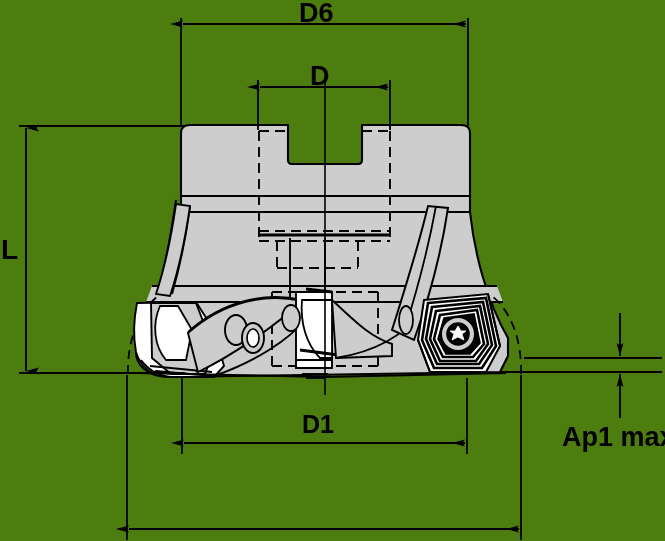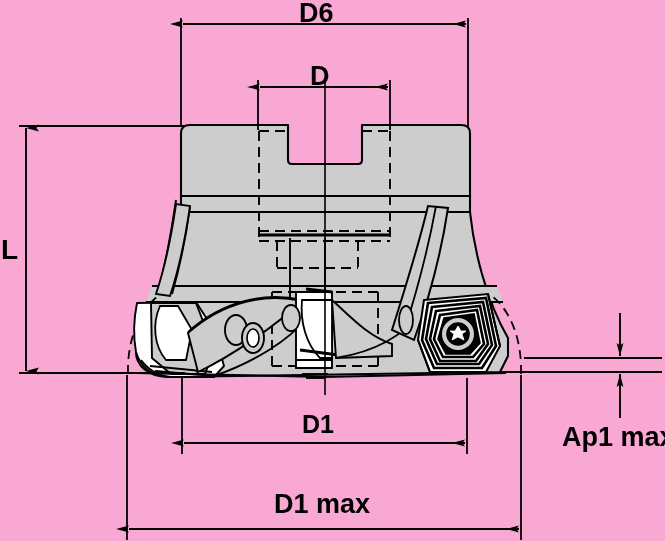--- a/index.html
+++ b/index.html
@@ -5,21 +5,21 @@
 <style>
   html,body{margin:0;padding:0;background:#ffffff;}
   body{
     font-family:"Liberation Sans", sans-serif;
     -webkit-font-smoothing:antialiased;
   }
   #stage{
     position:relative;
     width:665px;
     height:541px;
-    background:#f9a8d4;
+    background:#4d7c0f;
     overflow:hidden;
   }
   #stage svg{
     position:absolute;
     left:0; top:0;
     width:665px;
     height:541px;
     display:block;
   }
   .dimlabel{
@@ -247,17 +247,16 @@
   </svg>
 
   <div class="dimlabel" style="left:299px; top:0px; font-size:27px;">D6</div>
 
   <div class="dimlabel" style="left:310px; top:63px; font-size:27px;">D</div>
 
   <div class="dimlabel" style="left:1px; top:236px; font-size:28px;">L</div>
 
   <div class="dimlabel" style="left:302px; top:412px; font-size:25px;">D1</div>
 
-  <div class="dimlabel" style="left:274px; top:491px; font-size:27px;">D1 max</div>
 
   <div class="dimlabel" style="left:562px; top:424px; font-size:27px;">Ap1 max</div>
 
 </div>
 
 </body></html>

